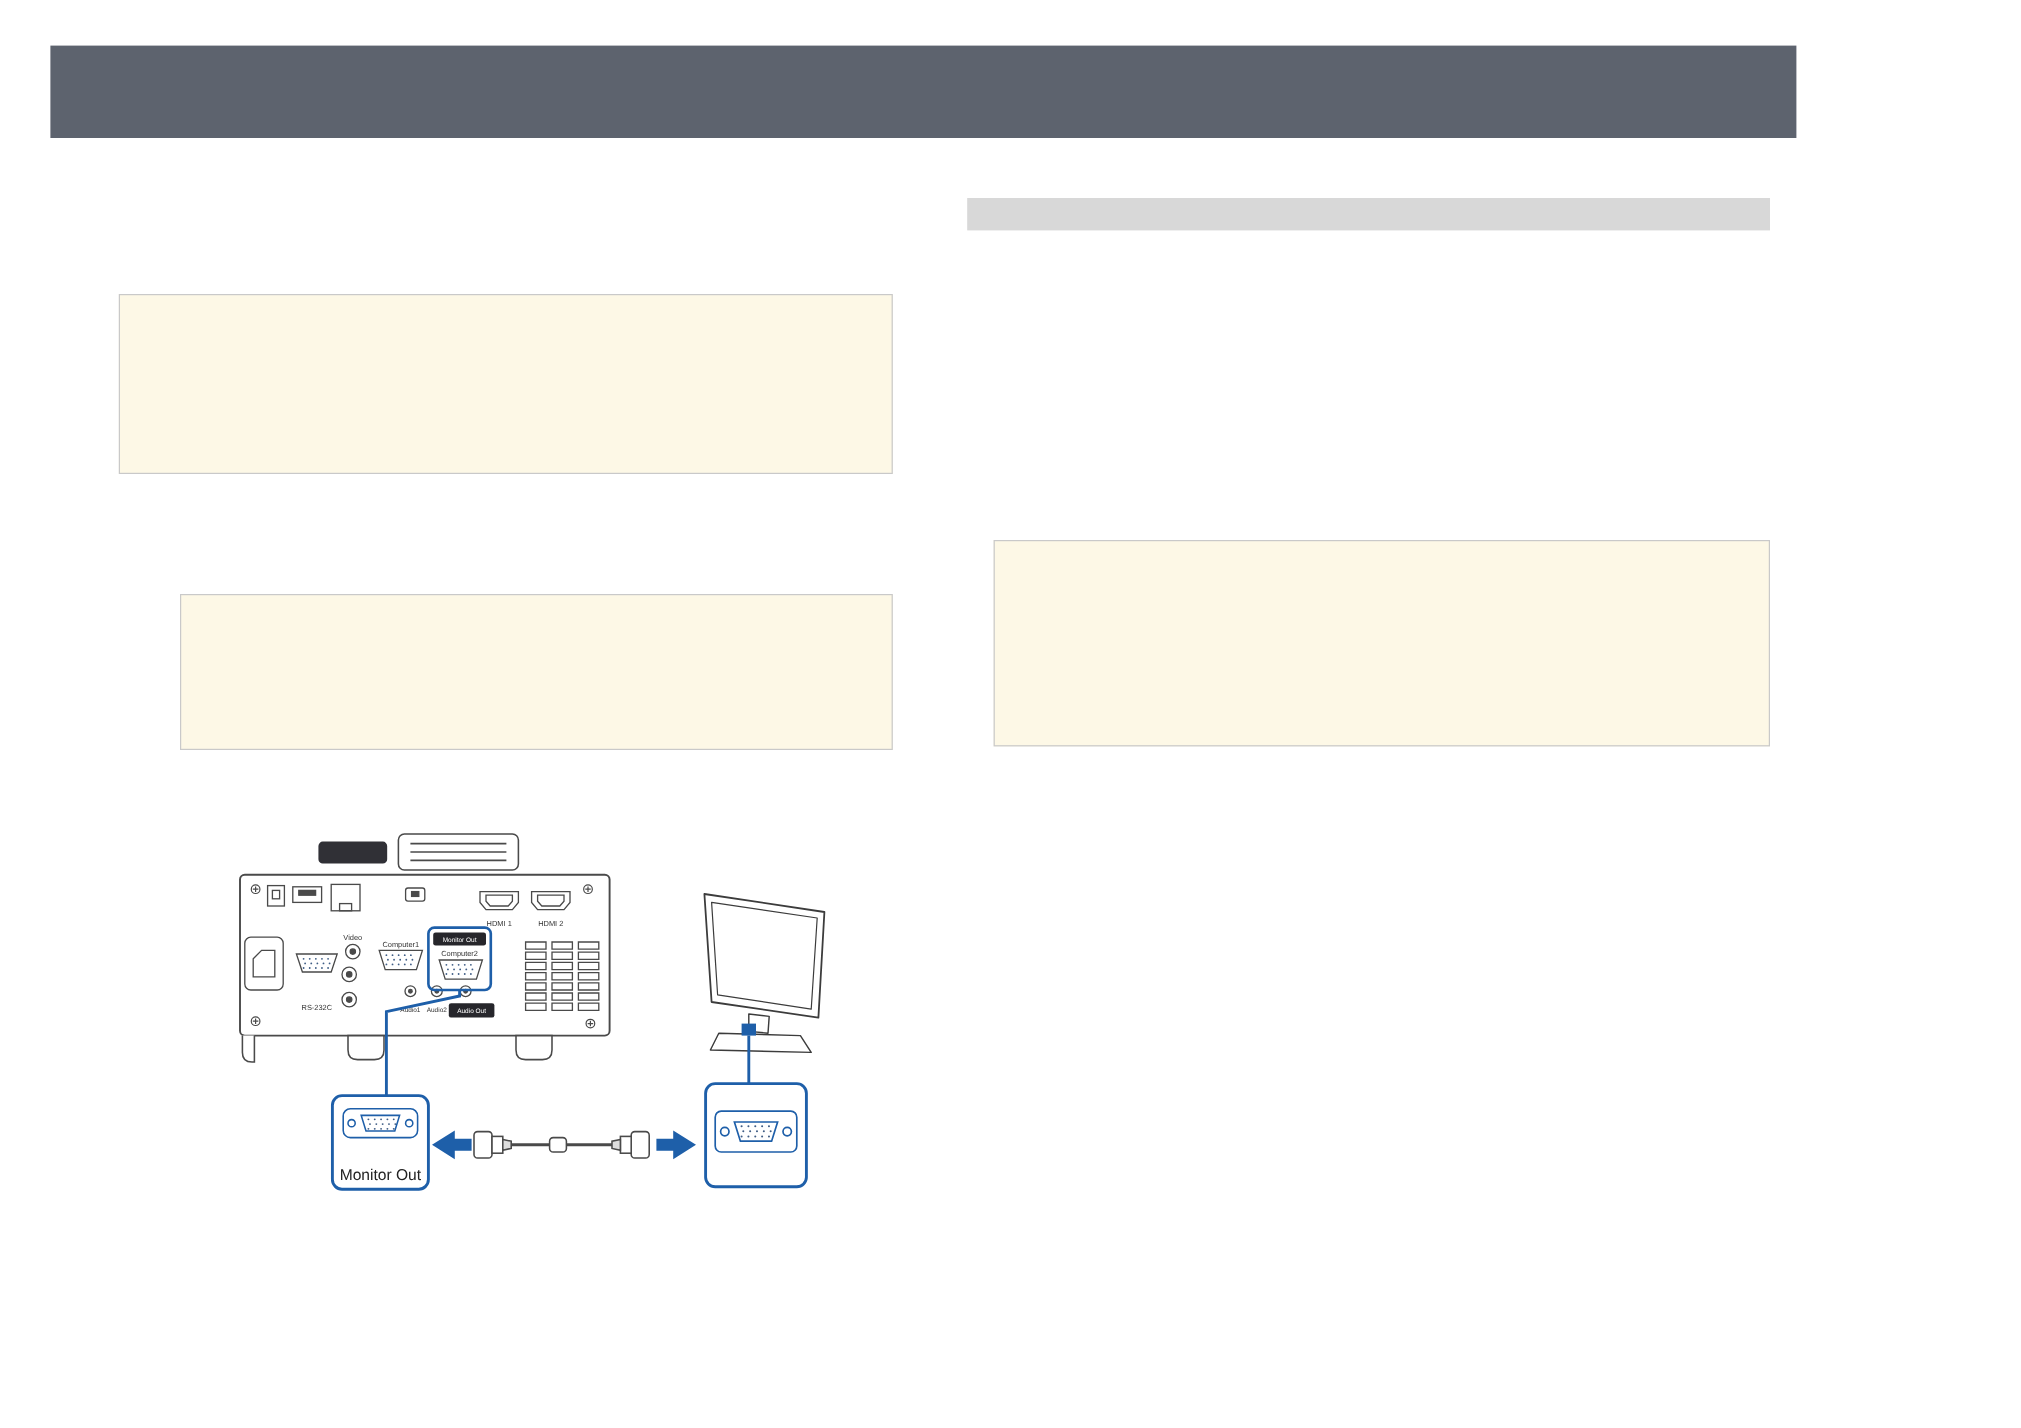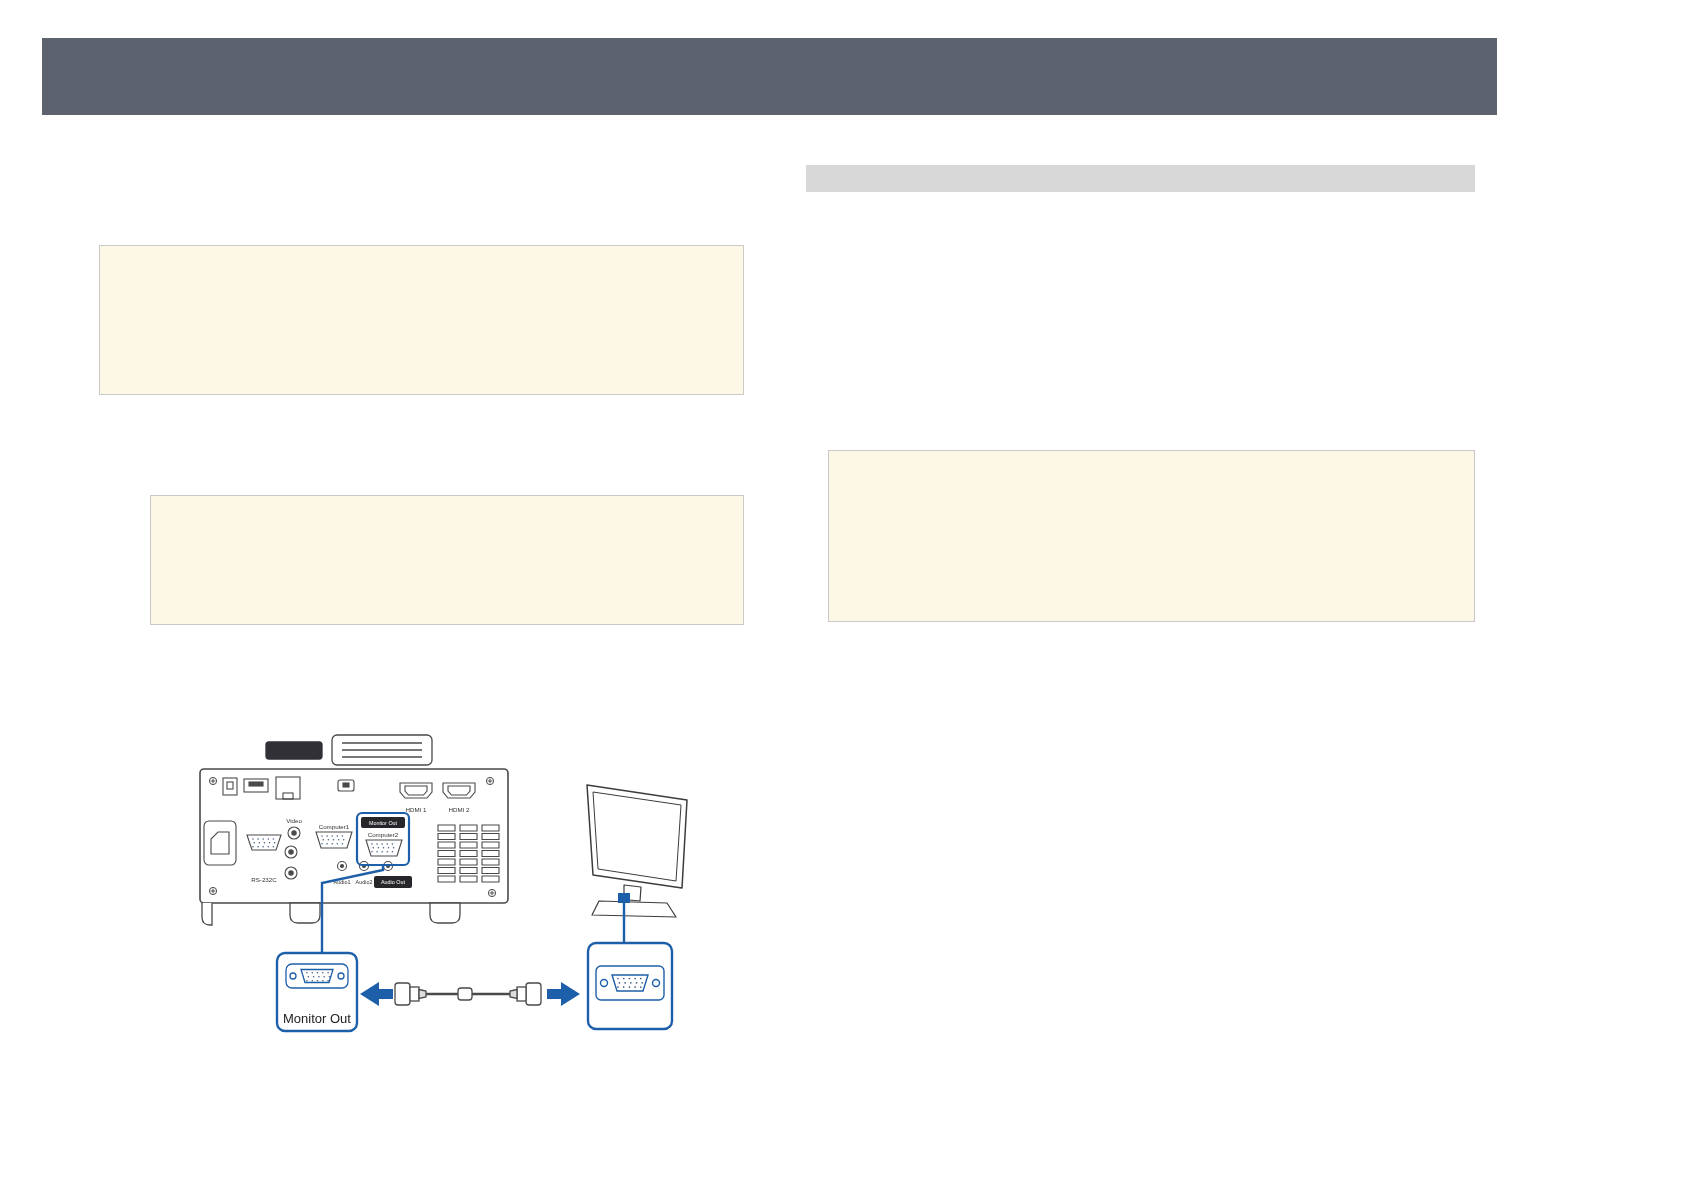--- a/index.html
+++ b/index.html
@@ -5,21 +5,21 @@
   * { box-sizing: border-box; }
   html, body { margin: 0; padding: 0; }
   body { font-family: "Liberation Sans", sans-serif; background: #ffffff; }
   .page { position: relative; width: 1684px; height: 1190px; background: #ffffff; overflow: hidden; }
   .header-bar { position: absolute; left: 42px; top: 38px; width: 1455px; height: 77px; background: #5d636e; }
   .section-bar { position: absolute; left: 806px; top: 165px; width: 669px; height: 27px; background: #d8d8d8; }
   .note-box { position: absolute; background: #fdf8e6; border: 1px solid #c9c9c9; }
   .box1 { left: 99px;  top: 245px; width: 645px; height: 150px; }
   .box2 { left: 150px; top: 495px; width: 594px; height: 130px; }
   .box3 { left: 828px; top: 450px; width: 647px; height: 172px; }
-  .diagram { position: absolute; left: 190px; top: 733px; width: 520px; height: 320px; }
+  .diagram { position: absolute; left: 190px; top: 693px; width: 520px; height: 320px; }
   svg text { font-family: "Liberation Sans", sans-serif; fill: #333333; }
   .t6   { font-size: 6.2px; text-anchor: middle; }
   .t55  { font-size: 5.4px; text-anchor: middle; }
   .t55w { font-size: 5.4px; text-anchor: middle; fill: #ffffff; }
   .t13  { font-size: 13px;  text-anchor: middle; fill: #222222; }
 </style>
 </head>
 <body>
 
 <div class="page">

